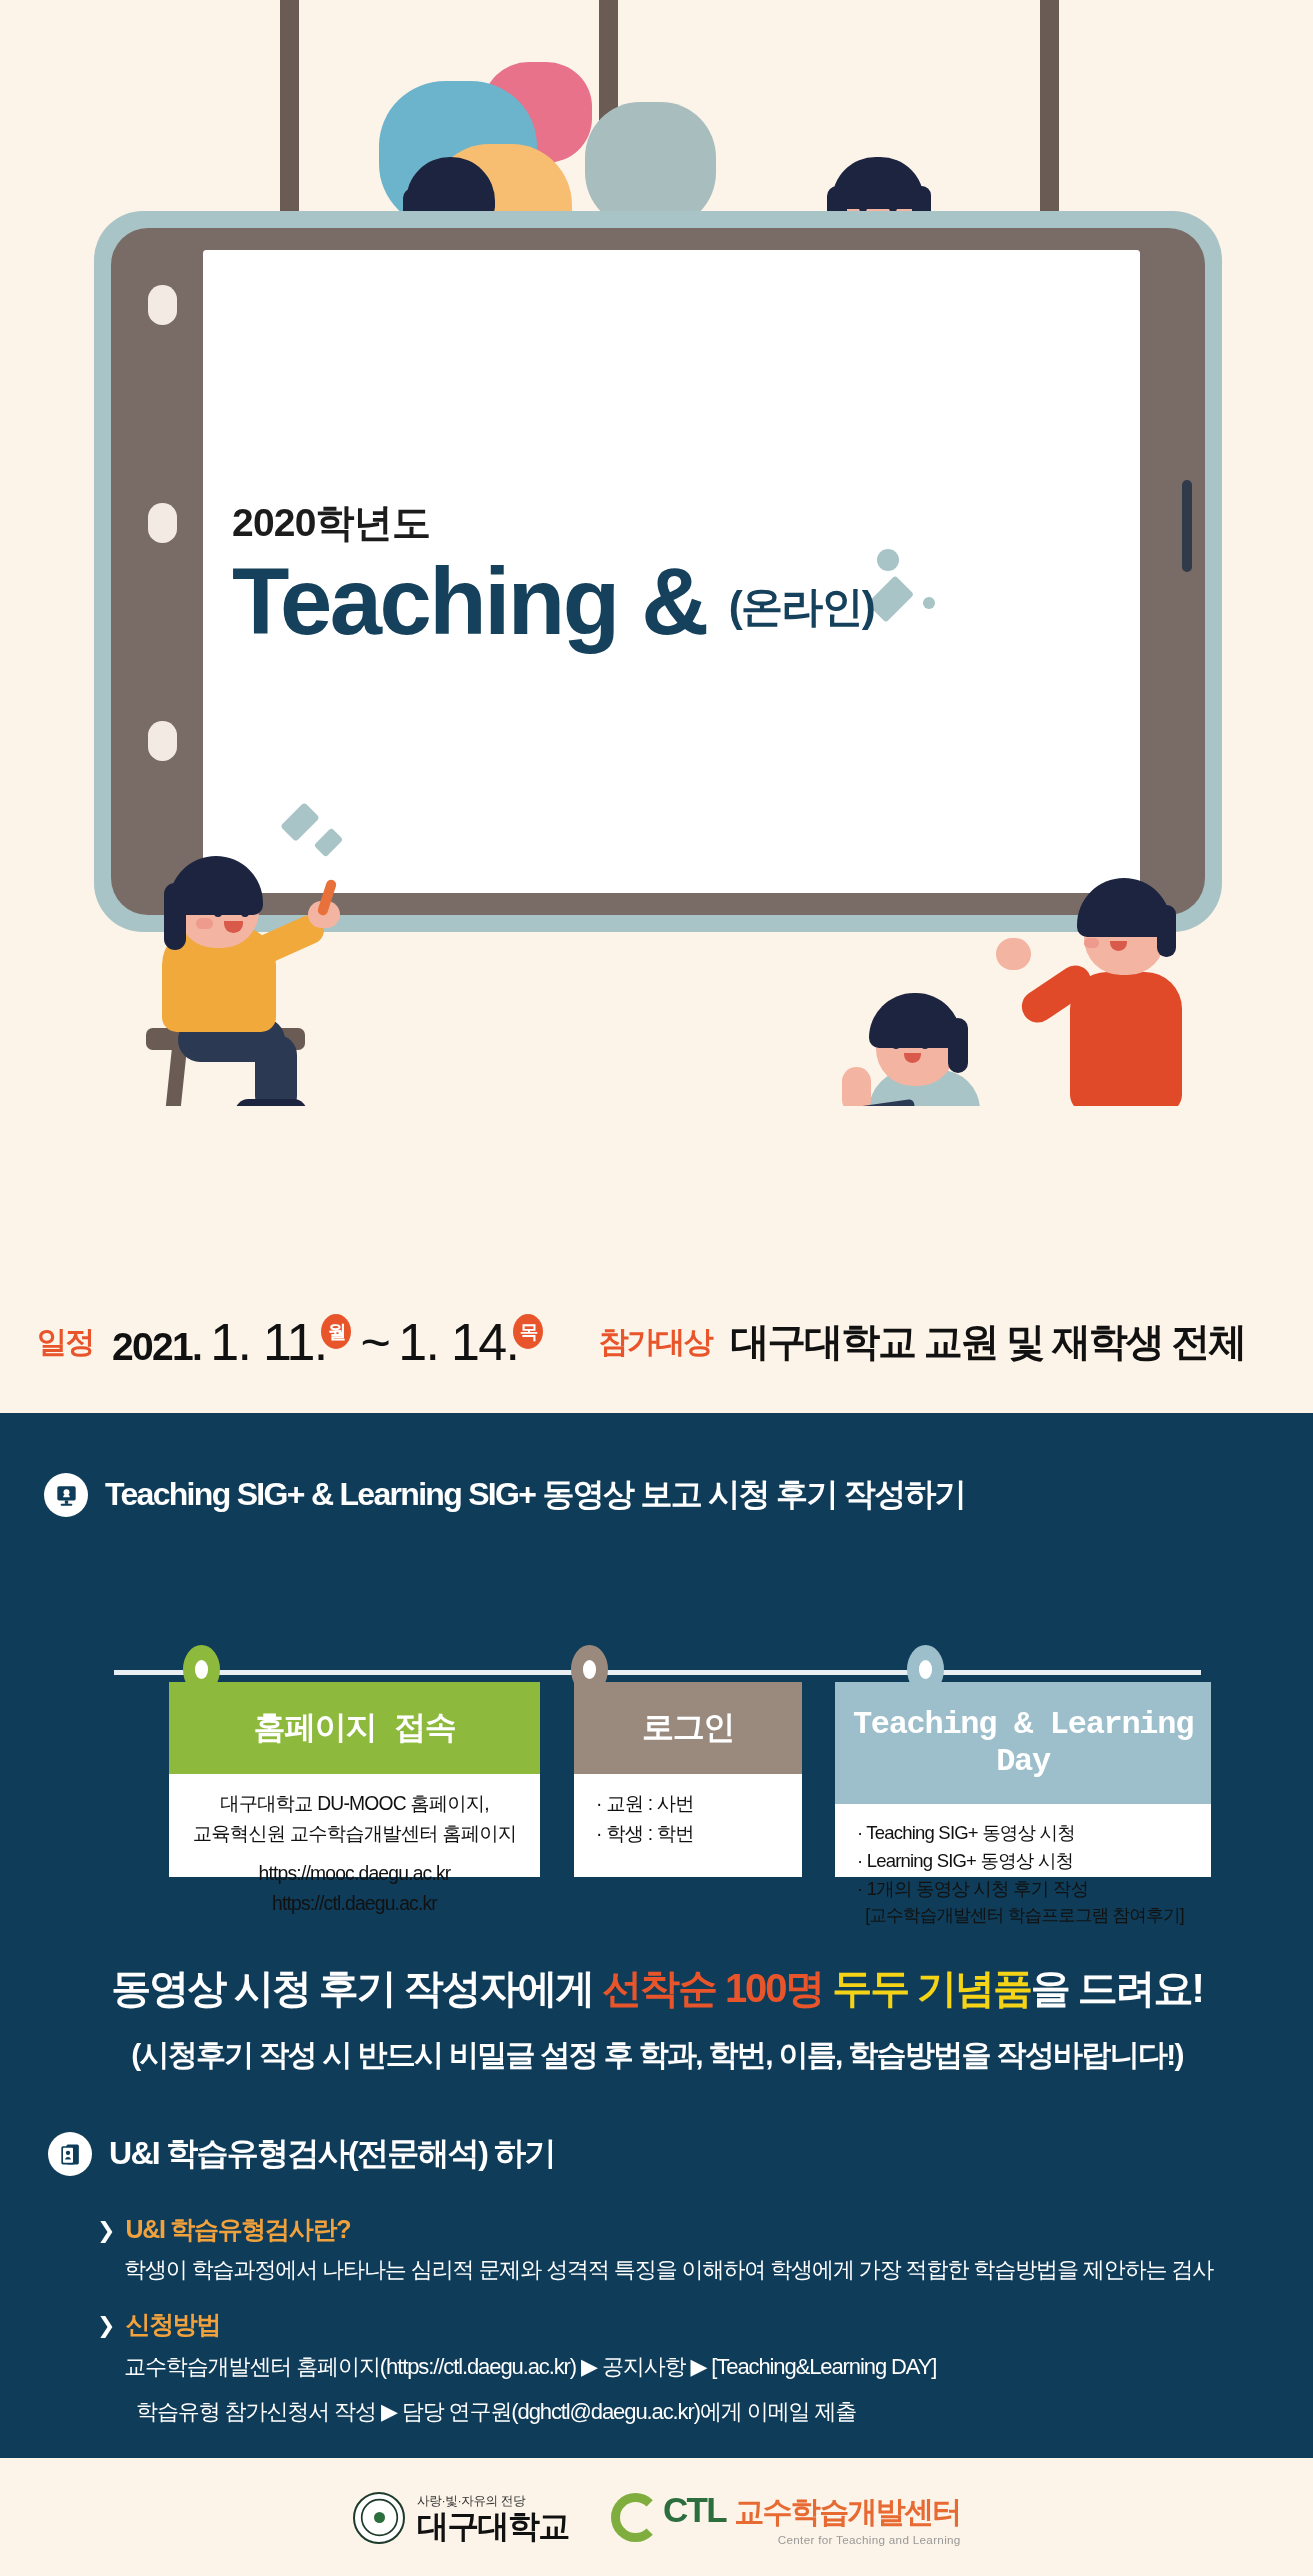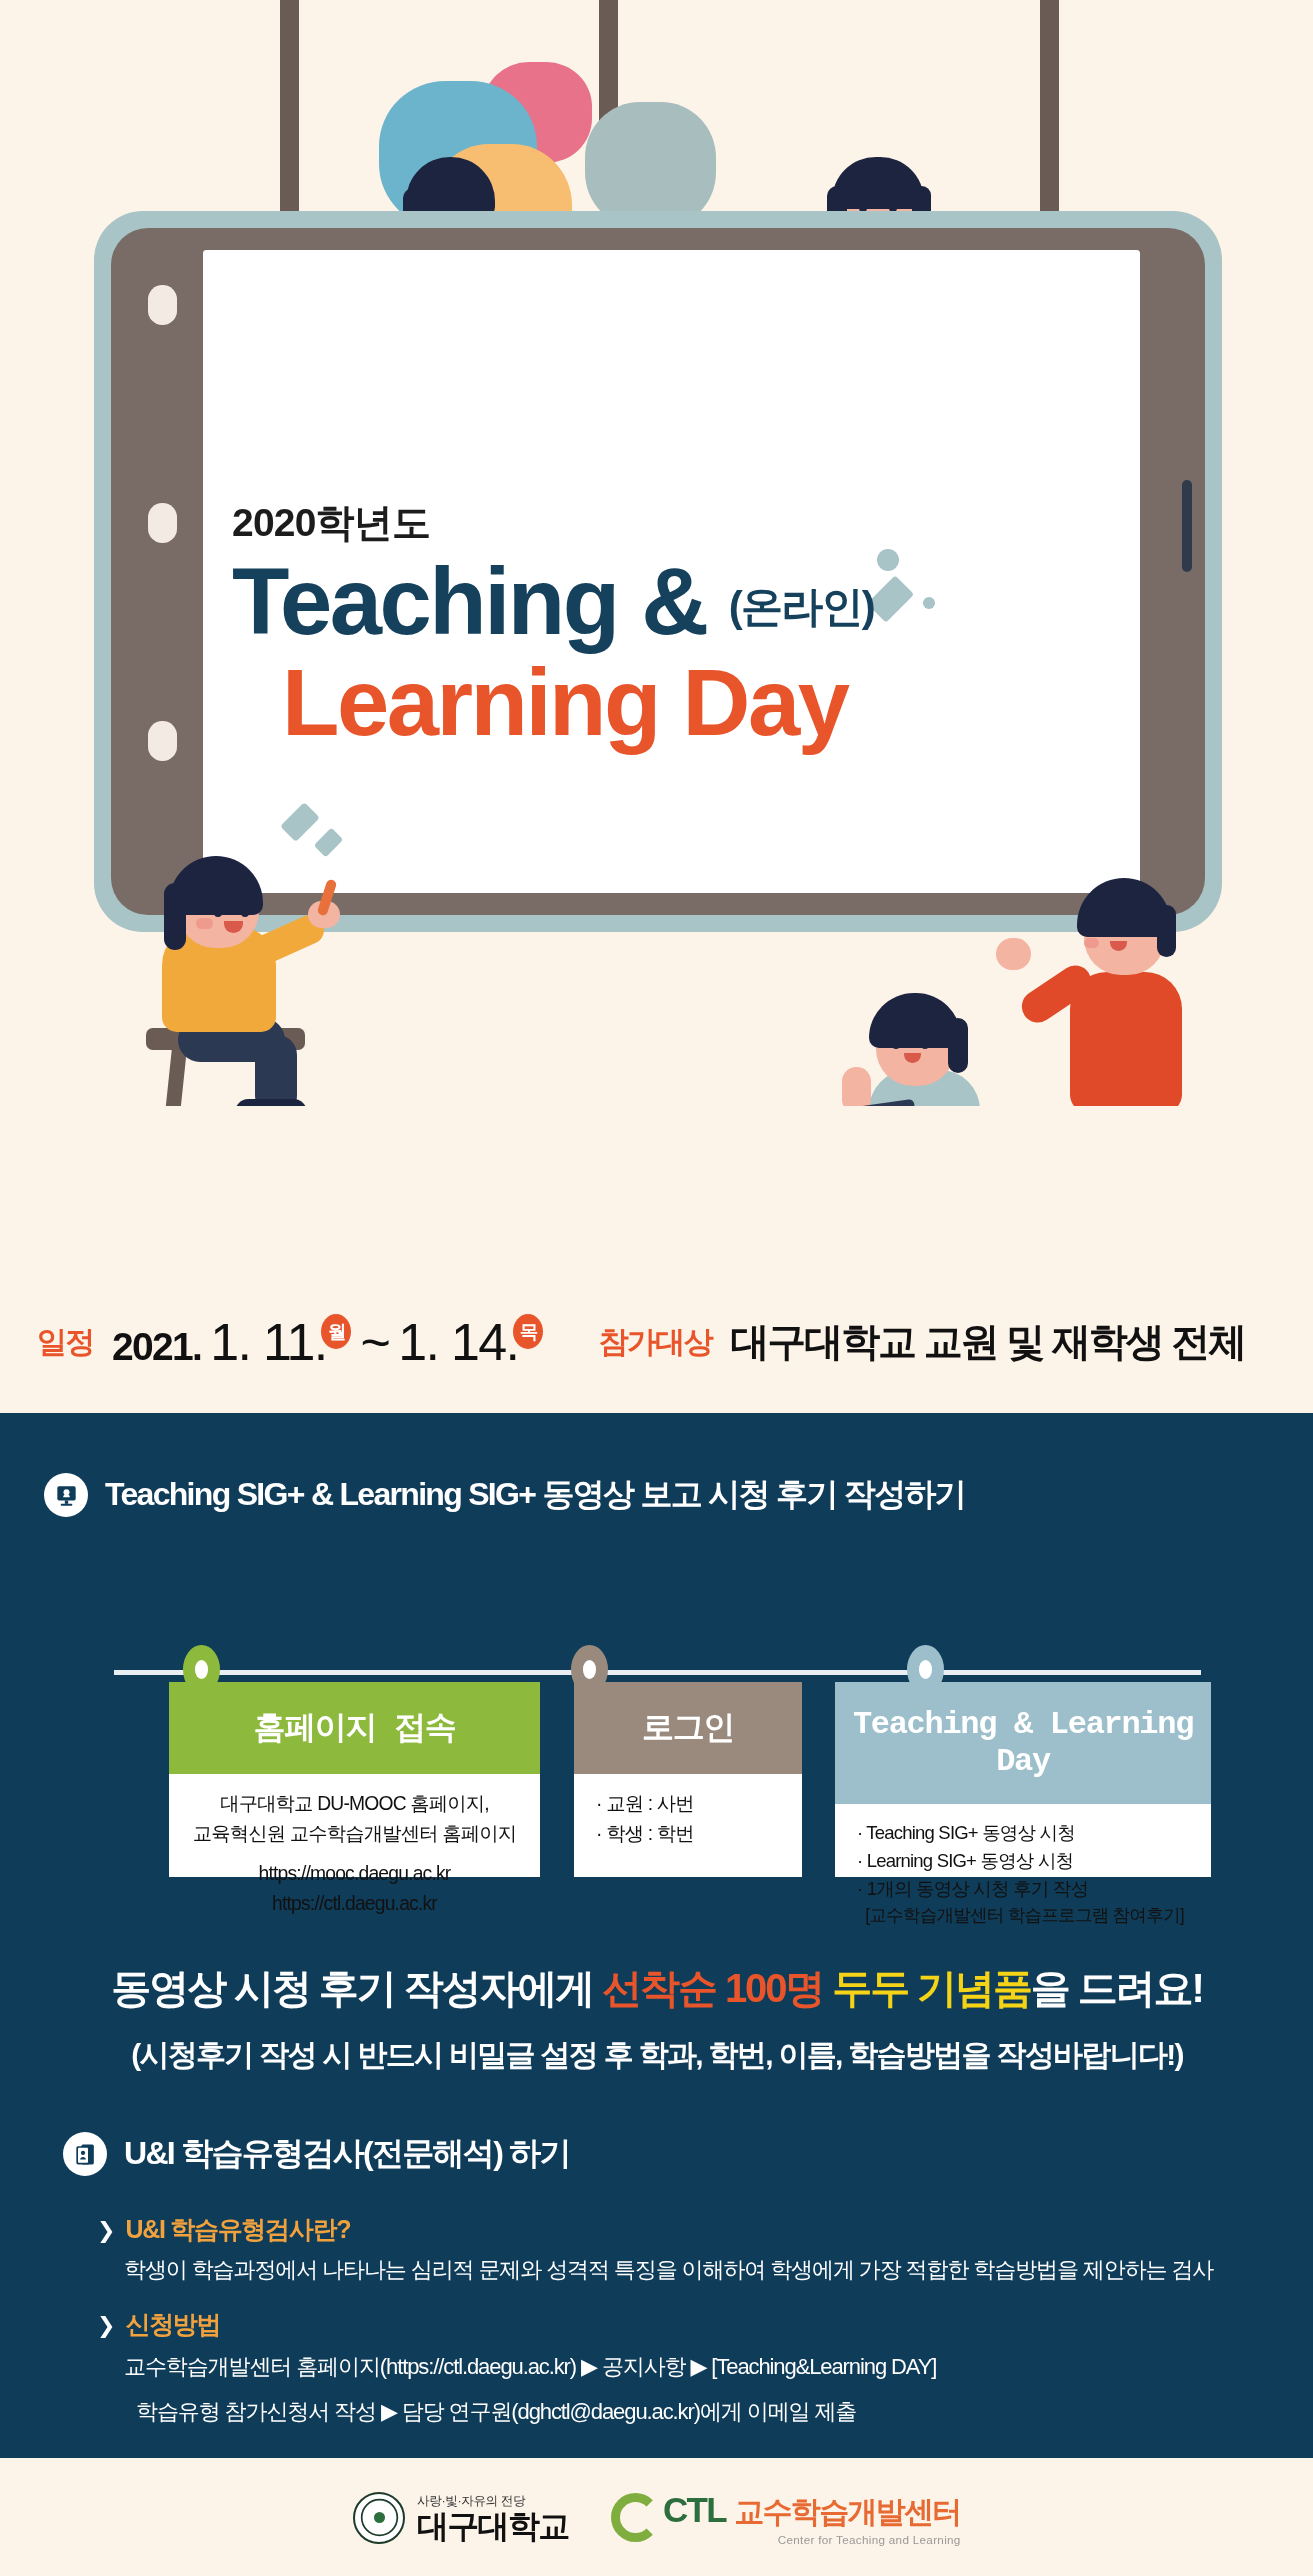--- a/index.html
+++ b/index.html
@@ -208,21 +208,20 @@
     <div class="spark dot" style="left:923px; top:597px; width:11.7px; height:11.7px;"></div>
     <div class="spark diamond" style="left:289px; top:805px; width:22px; height:34px;"></div>
     <div class="spark diamond" style="left:320px; top:830px; width:17px; height:25px;"></div>
 
     <div id="title-block">
       <div class="t-year">2020학년도</div>
       <div class="t-row">
         <div class="t-main1">Teaching &amp;</div>
         <div class="t-online">(온라인)</div>
       </div>
-      <div class="t-main2">Learning Day</div>
     </div>
 
     <div class="person" style="left:97px; top:854px; width:252px; height:403px;">
 
       <div class="pc" style="left:49px; top:174px; width:159px; height:22px; background:#6B5B55; border-radius:6.7px;"></div>
       <div class="pc" style="left:64px; top:191px; width:15px; height:215px; background:#6B5B55; transform:rotate(6deg);"></div>
       <div class="pc" style="left:178px; top:191px; width:15px; height:215px; background:#6B5B55; transform:rotate(-6deg);"></div>
       <div class="pc" style="left:69px; top:257px; width:119px; height:11.7px; background:#6B5B55;"></div>
       <div class="pc" style="left:65px; top:310px; width:127px; height:11.7px; background:#6B5B55;"></div>
       <div class="pc" style="left:62px; top:364px; width:138px; height:11.7px; background:#6B5B55;"></div>
@@ -368,21 +367,21 @@
     </div>
   </div>
 
   <div id="giftline">
     <div class="gift-main">
       <span>동영상 시청 후기 작성자에게 </span><span class="gift-or">선착순 100명</span><span class="gift-yl"> 두두 기념품</span><span>을 드려요!</span>
     </div>
     <div class="gift-sub">(시청후기 작성 시 반드시 비밀글 설정 후 학과, 학번, 이름, 학습방법을 작성바랍니다!)</div>
   </div>
 
-  <div class="sec-head" style="position:absolute; left:63px; top:2132px; width:1174px;">
+  <div class="sec-head" style="position:absolute; left:48px; top:2132px; width:1174px;">
     <div class="sec-ico">
       <svg width="25" height="25" viewBox="0 0 30 30" aria-hidden="true">
         <rect x="10" y="3" width="15" height="24" rx="2" fill="#0F3C59"></rect>
         <rect x="4" y="5" width="16" height="22" rx="2" fill="#0F3C59"></rect>
         <rect x="6" y="7" width="12" height="18" rx="1" fill="#fff"></rect>
         <circle cx="12" cy="13" r="2.6" fill="#0F3C59"></circle>
         <path d="M8.6 21c0-1.9 1.5-3 3.4-3s3.4 1.1 3.4 3z" fill="#0F3C59"></path>
       </svg>
     </div>
     <div class="sec-title">U&amp;I 학습유형검사(전문해석) 하기</div>

